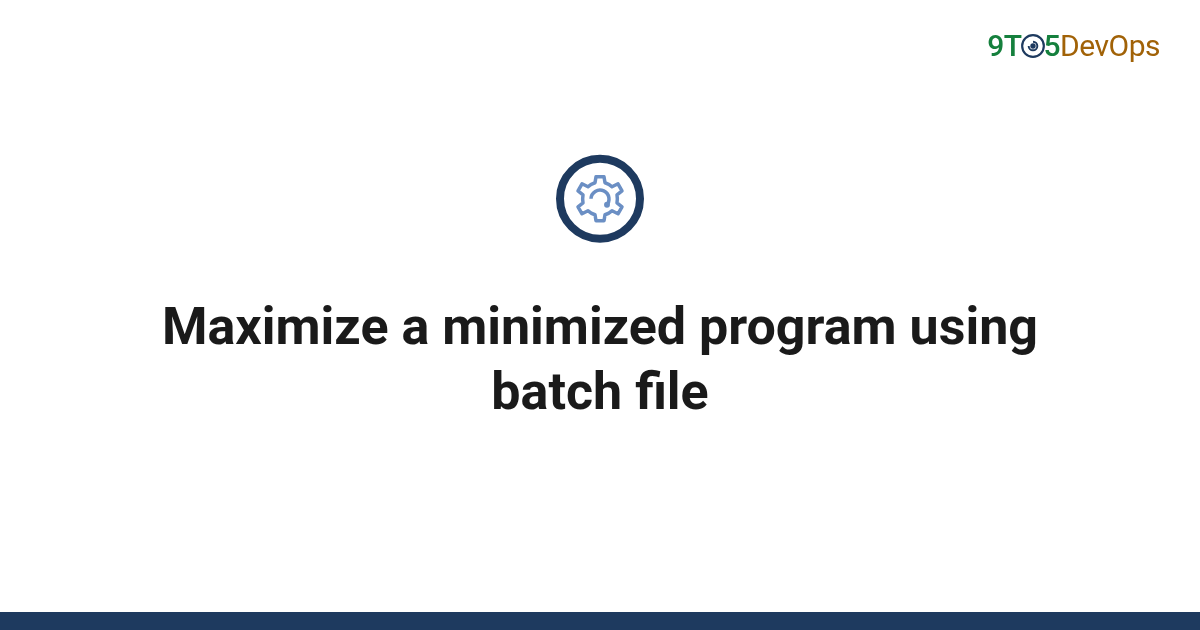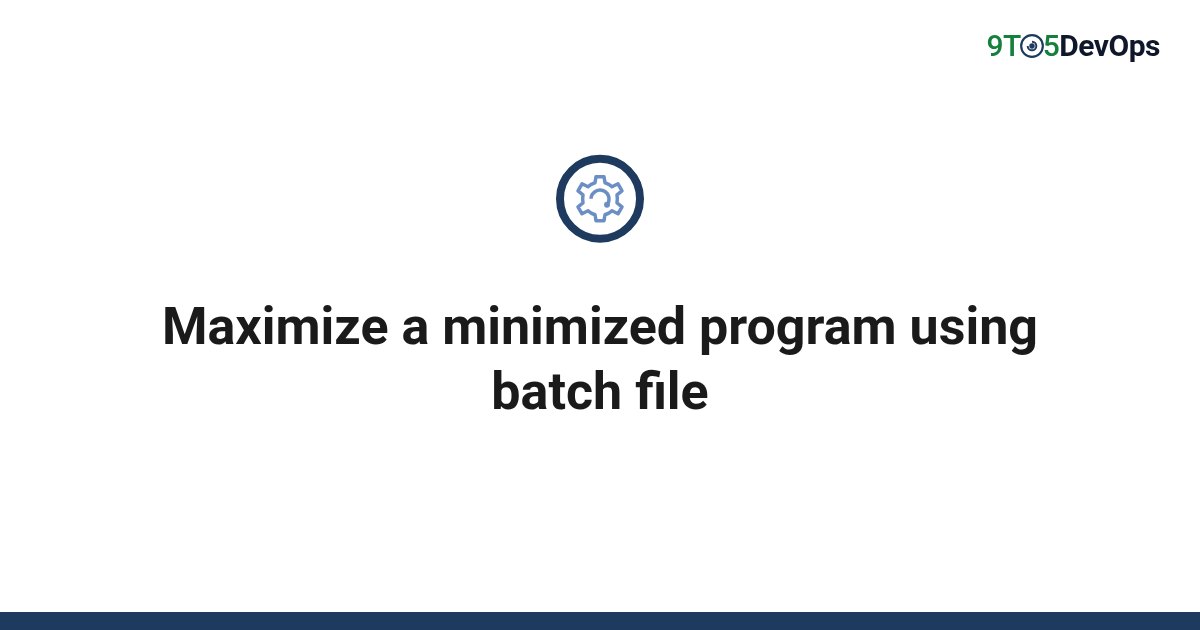--- a/index.html
+++ b/index.html
@@ -21,22 +21,22 @@
       right: 40px;
       font-size: 30px;
       font-weight: 400;
       letter-spacing: -0.5px;
     }
     .logo-dark {
       color: #15803d;
       font-weight: 500;
     }
     .logo-light {
-      color: #0f172a;
-      font-weight: 700;
+      color: #a16207;
+      font-weight: 400;
     }
     .logo-icon-inline {
       display: inline-block;
       vertical-align: -3px;
       margin: 0 -2px;
     }
     .center-content {
       position: absolute;
       top: 50%;
       left: 50%;

